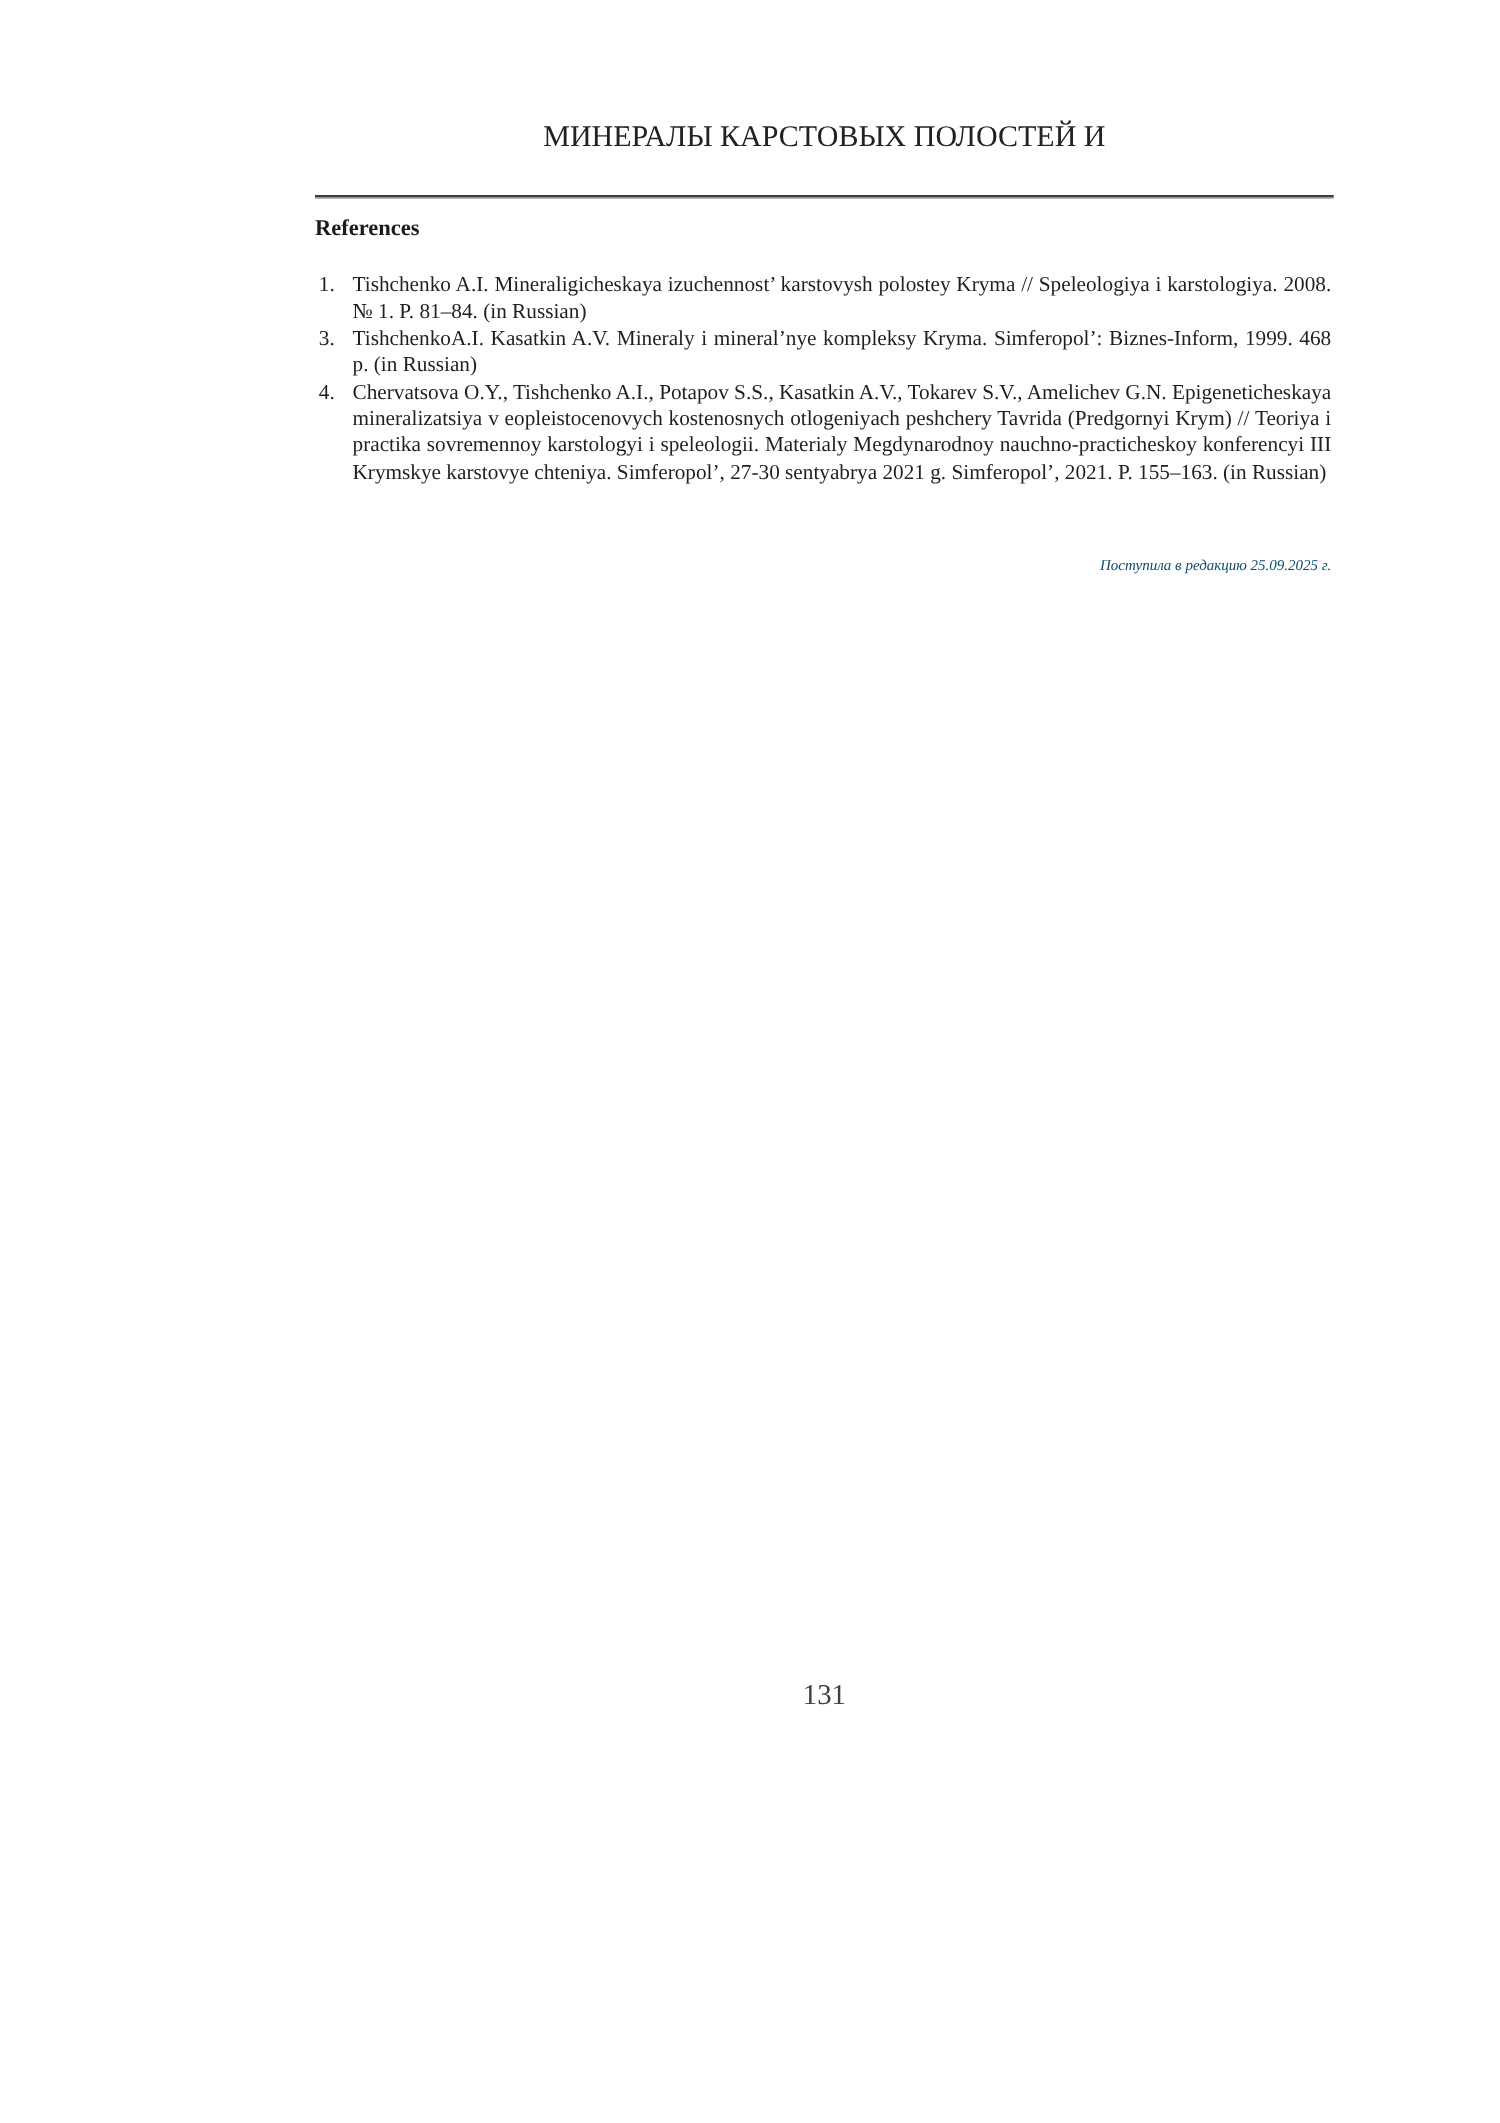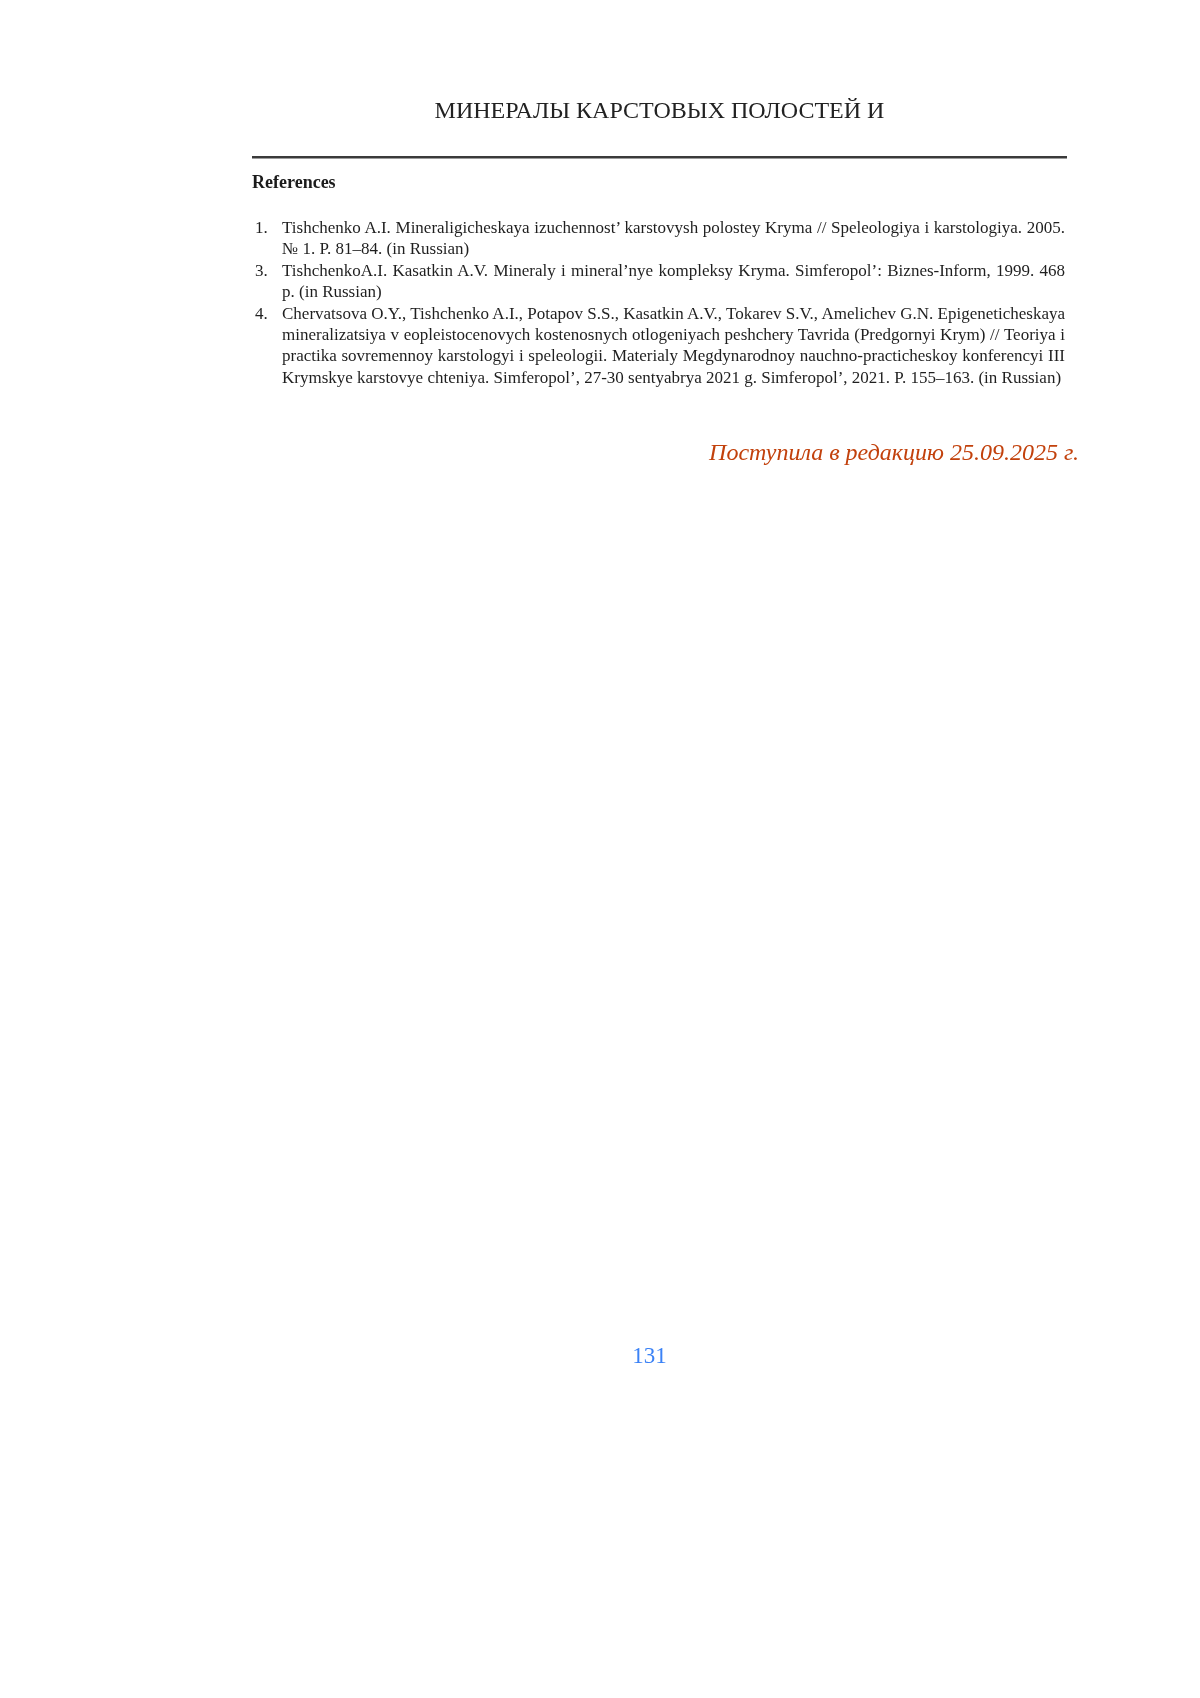--- a/index.html
+++ b/index.html
@@ -61,57 +61,57 @@
     text-align: left;
   }
   .ref-text {
     flex: 1 1 auto;
     text-align: justify;
     text-justify: inter-word;
   }
   .received-note {
     position: absolute;
     top: 440px;
-    left: 269px;
+    left: 255px;
     width: 810px;
     text-align: right;
     font-style: italic;
-    font-size: 24px;
+    font-size: 12px;
     line-height: 24px;
-    color: #c2410c;
+    color: #0c4a6e;
   }
   .page-number {
     position: absolute;
     top: 1343px;
-    left: 242px;
+    left: 252px;
     width: 815px;
     text-align: center;
     font-size: 23px;
     line-height: 26px;
-    color: #3b82f6;
+    color: #404040;
   }
 </style>
 </head>
 <body>
 
 <div class="page">
 
   <div class="running-head">
     <div>МИНЕРАЛЫ КАРСТОВЫХ ПОЛОСТЕЙ И</div>
   </div>
 
   <div class="head-rule"></div>
 
   <div class="section-title">References</div>
 
   <div class="ref-list">
 
     <div class="ref-item">
       <div class="ref-marker">1.</div>
-      <div class="ref-text">Tishchenko A.I. Mineraligicheskaya izuchennost’ karstovysh polostey Kryma // Speleologiya i karstologiya. 2005. № 1. P. 81–84. (in Russian)</div>
+      <div class="ref-text">Tishchenko A.I. Mineraligicheskaya izuchennost’ karstovysh polostey Kryma // Speleologiya i karstologiya. 2008. № 1. P. 81–84. (in Russian)</div>
     </div>
 
     <div class="ref-item">
       <div class="ref-marker">3.</div>
       <div class="ref-text">TishchenkoA.I. Kasatkin A.V. Mineraly i mineral’nye kompleksy Kryma. Simferopol’:  Biznes-Inform, 1999. 468 p. (in Russian)</div>
     </div>
 
     <div class="ref-item">
       <div class="ref-marker">4.</div>
       <div class="ref-text">Chervatsova O.Y., Tishchenko A.I., Potapov S.S., Kasatkin A.V., Tokarev S.V., Amelichev G.N. Epigeneticheskaya mineralizatsiya v eopleistocenovych kostenosnych otlogeniyach peshchery Tavrida (Predgornyi Krym) // Teoriya i practika sovremennoy karstologyi i speleologii. Materialy Megdynarodnoy nauchno-practicheskoy konferencyi III Krymskye karstovye chteniya. Simferopol’, 27-30 sentyabrya 2021 g. Simferopol’, 2021. P. 155–163. (in Russian)</div>

